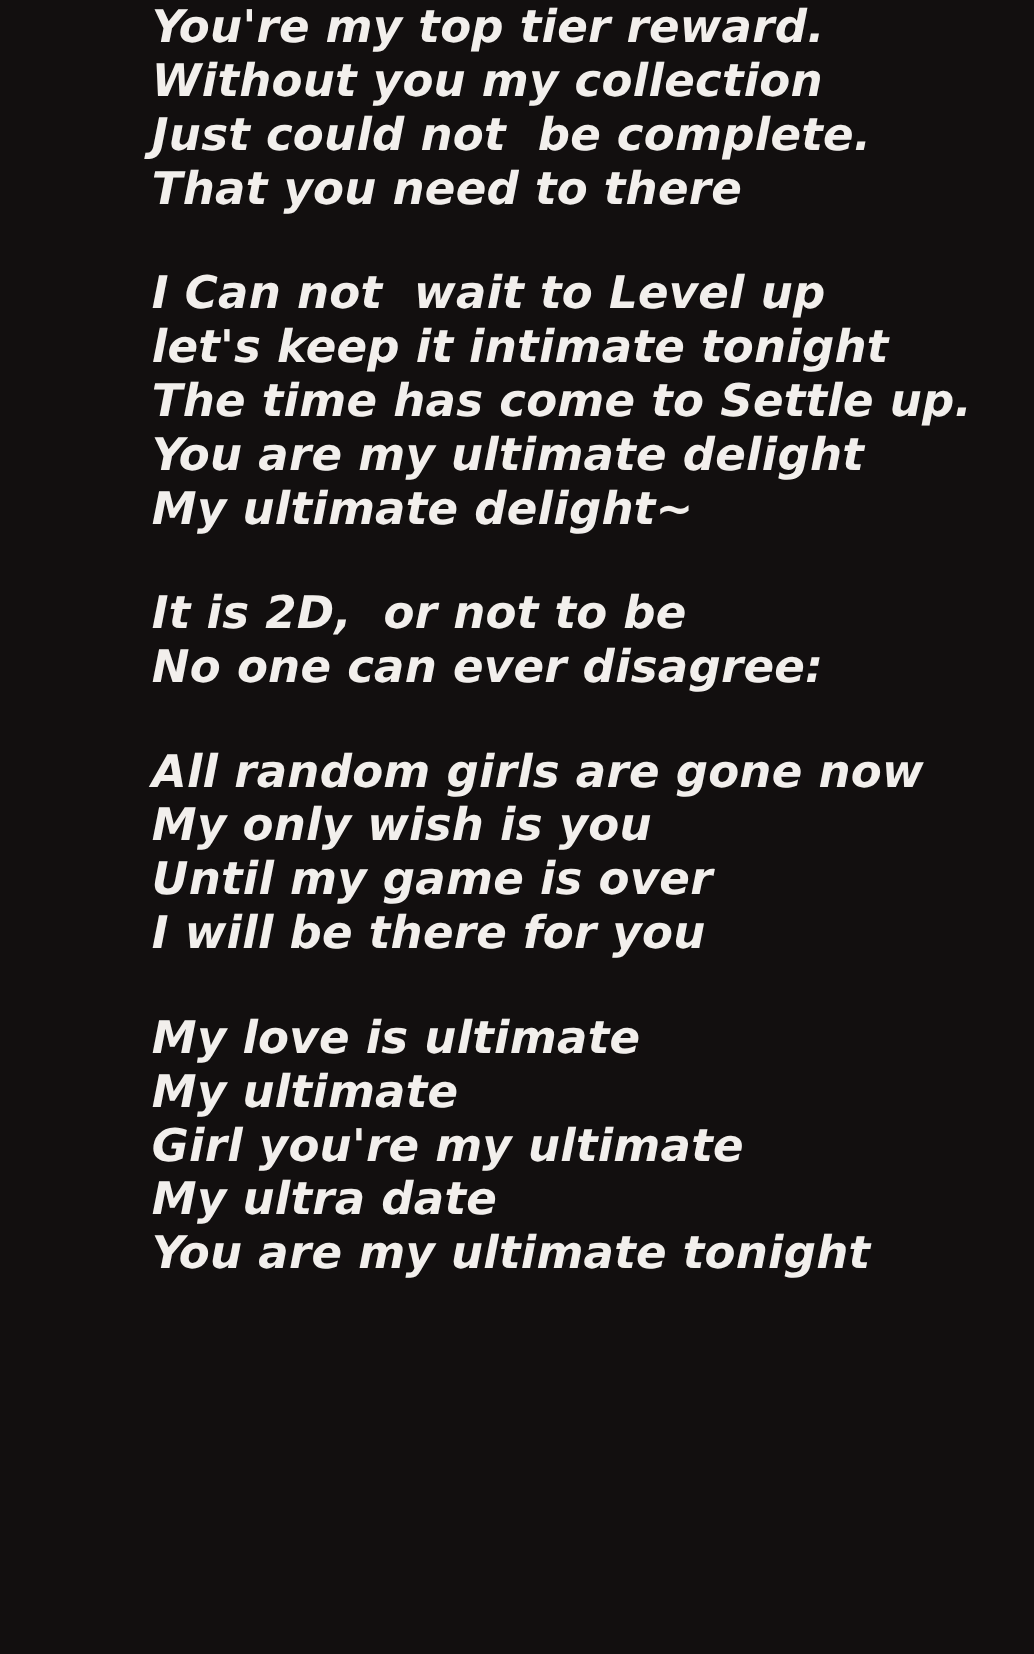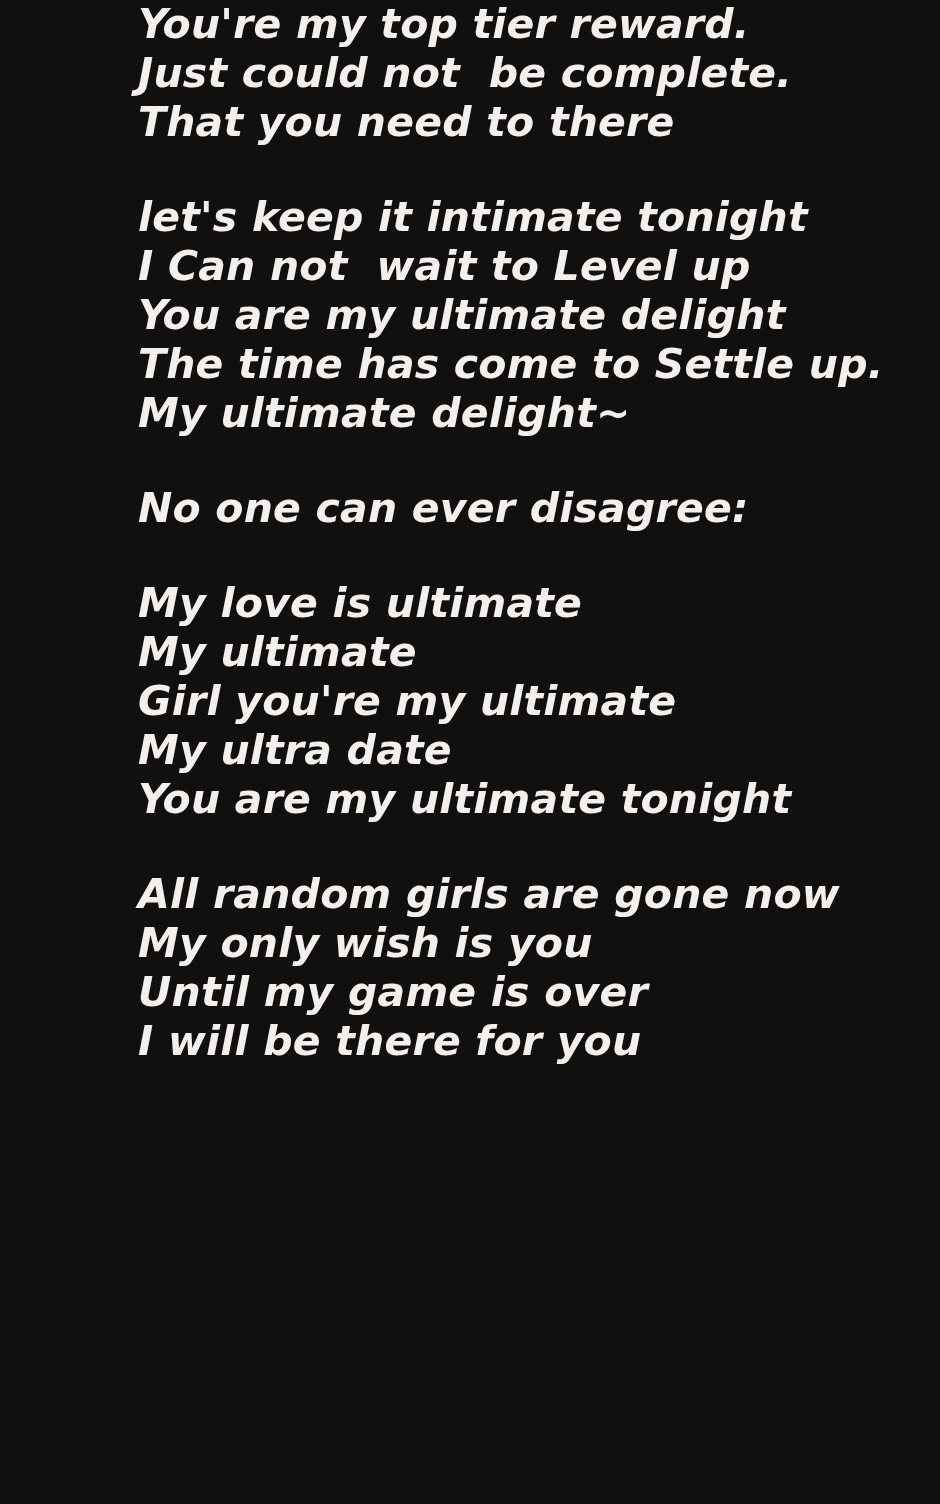--- a/index.html
+++ b/index.html
@@ -42,43 +42,45 @@
   }
 </style>
 </head>
 <body>
 
 <div id="lyrics-page">
   <div id="top-spacer"></div>
 
   <div class="stanza">
     <div class="line">You're my top tier reward.</div>
+    <div class="line">Without you my collection</div>
     <div class="line">Just could not  be complete.</div>
     <div class="line">That you need to there</div>
   </div>
 
   <div class="stanza">
+    <div class="line">I Can not  wait to Level up</div>
     <div class="line">let's keep it intimate tonight</div>
-    <div class="line">I Can not  wait to Level up</div>
+    <div class="line">The time has come to Settle up.</div>
     <div class="line">You are my ultimate delight</div>
-    <div class="line">The time has come to Settle up.</div>
     <div class="line">My ultimate delight~</div>
   </div>
 
   <div class="stanza">
+    <div class="line">It is 2D,  or not to be</div>
     <div class="line">No one can ever disagree:</div>
+  </div>
+
+  <div class="stanza">
+    <div class="line">All random girls are gone now</div>
+    <div class="line">My only wish is you</div>
+    <div class="line">Until my game is over</div>
+    <div class="line">I will be there for you</div>
   </div>
 
   <div class="stanza">
     <div class="line">My love is ultimate</div>
     <div class="line">My ultimate</div>
     <div class="line">Girl you're my ultimate</div>
     <div class="line">My ultra date</div>
     <div class="line">You are my ultimate tonight</div>
   </div>
-
-  <div class="stanza">
-    <div class="line">All random girls are gone now</div>
-    <div class="line">My only wish is you</div>
-    <div class="line">Until my game is over</div>
-    <div class="line">I will be there for you</div>
-  </div>
 </div>
 
 </body></html>

